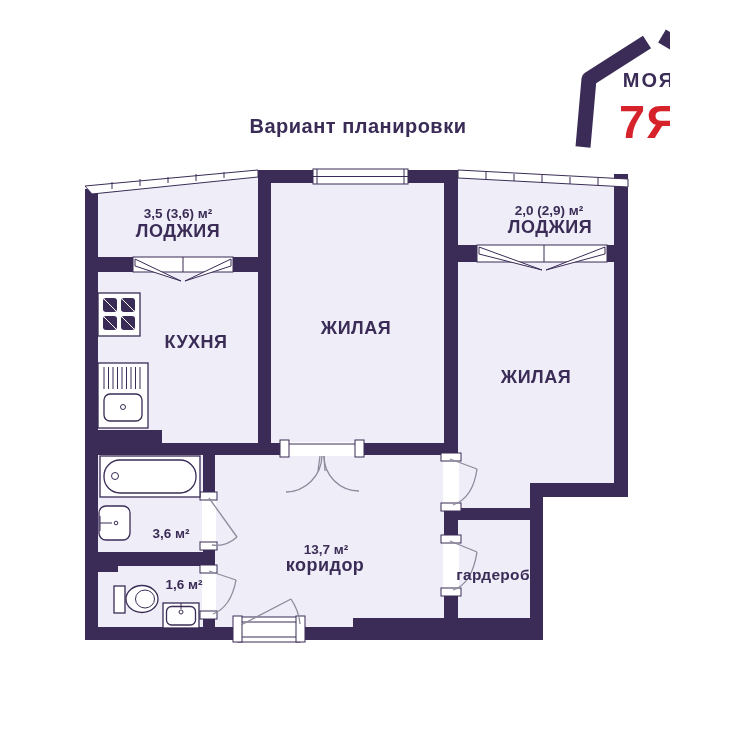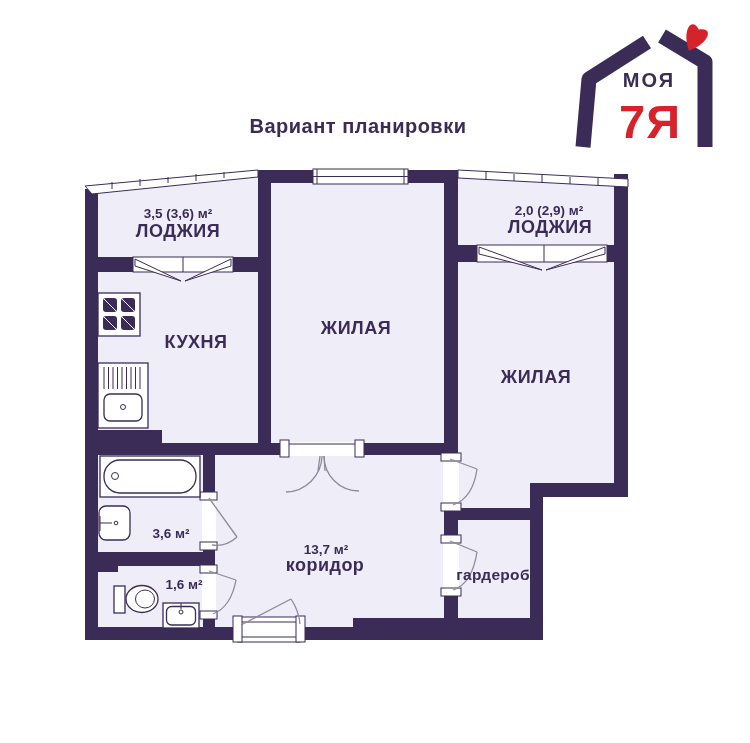--- a/index.html
+++ b/index.html
@@ -5,21 +5,21 @@
   :root{
     --wall:#3A2C56;
     --room:#EFEDF7;
     --red:#D6232B;
     --arc:#8D8A9C;
     --bg:#FFFFFF;
   }
   html,body{margin:0;padding:0;background:var(--bg);}
   .stage{
     position:relative;width:670px;height:743px;background:var(--bg);
-    font-family:"Liberation Sans","DejaVu Sans",sans-serif;overflow:hidden;padding-left:48px;
+    font-family:"Liberation Sans","DejaVu Sans",sans-serif;overflow:hidden;
   }
   svg{position:absolute;left:0;top:0;}
   text{font-family:"Liberation Sans","DejaVu Sans",sans-serif;fill:var(--wall);}
   .t-title{font-size:20px;font-weight:800;letter-spacing:.5px;}
   .t-room{font-size:18px;font-weight:800;letter-spacing:.5px;}
   .t-room-s{font-size:15.5px;font-weight:800;letter-spacing:.3px;}
   .t-area{font-size:13.5px;font-weight:600;}
   .t-logo-top{font-size:20px;font-weight:800;letter-spacing:2px;}
   .t-logo-big{font-size:47px;font-weight:800;fill:var(--red);letter-spacing:1px;}
   .wall{fill:var(--wall);}

